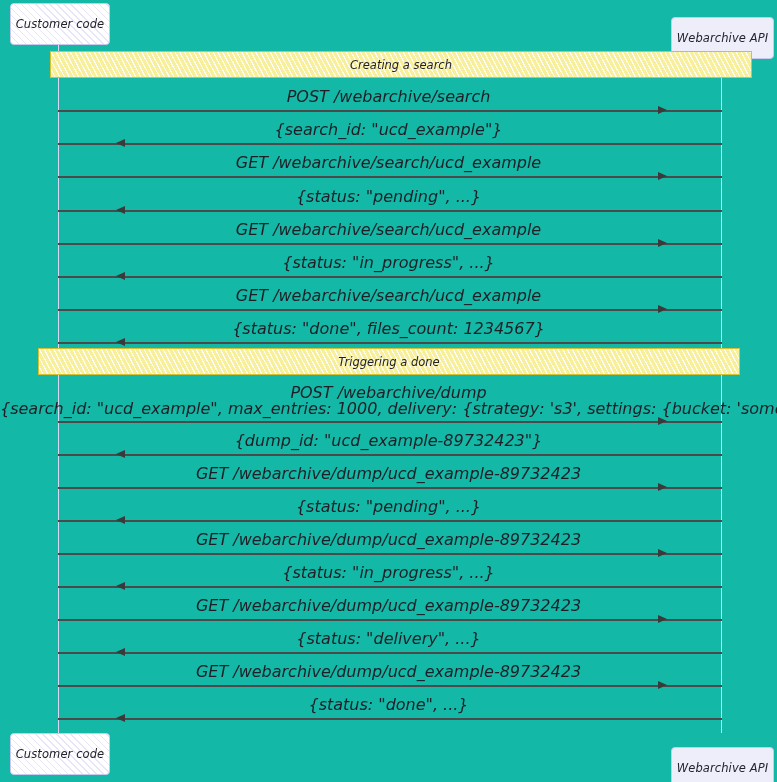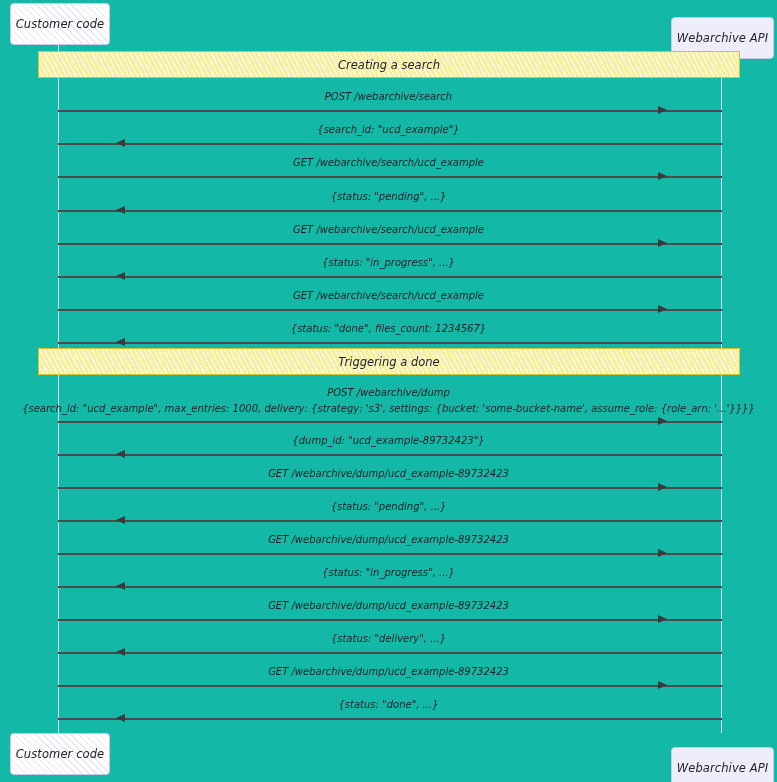--- a/index.html
+++ b/index.html
@@ -87,21 +87,21 @@
   }
   .banner-label { position: relative; z-index: 2; }
 
   
   .message { position: absolute; left: 0; width: 777px; }
   .msg-label {
     position: absolute;
     left: 0;
     width: 777px;
     text-align: center;
-    font-size: 10px;
+    font-size: 16px;
     color: #1f1f27;
     white-space: nowrap;
     line-height: 15px;
   }
   .msg-label.two-line { line-height: 16px; }
   .msg-line {
     position: absolute;
     left: 58px;
     width: 664px;
     height: 1.5px;
@@ -141,21 +141,21 @@
   </div>
 
   <div class="participant hatched p-left p-bottom">
     <span>Customer code</span>
   </div>
   <div class="participant solid p-right p-bottom">
     <span>Webarchive API</span>
   </div>
 
   <div id="dynamic-layer">
-      <div class="banner" style="top: 51px;">
+      <div class="banner" style="top: 51px; margin-left: 12px;">
         <span class="banner-label">Creating a search</span>
       </div>
       <div class="banner" style="top: 348px;">
         <span class="banner-label">Triggering a done</span>
       </div>
       <div class="message">
         <div class="msg-label" style="top: 89px;">POST /webarchive/search</div>
         <div class="msg-line" style="top: 110px;">
           <div class="arrowhead arrow-right"></div>
         </div>

